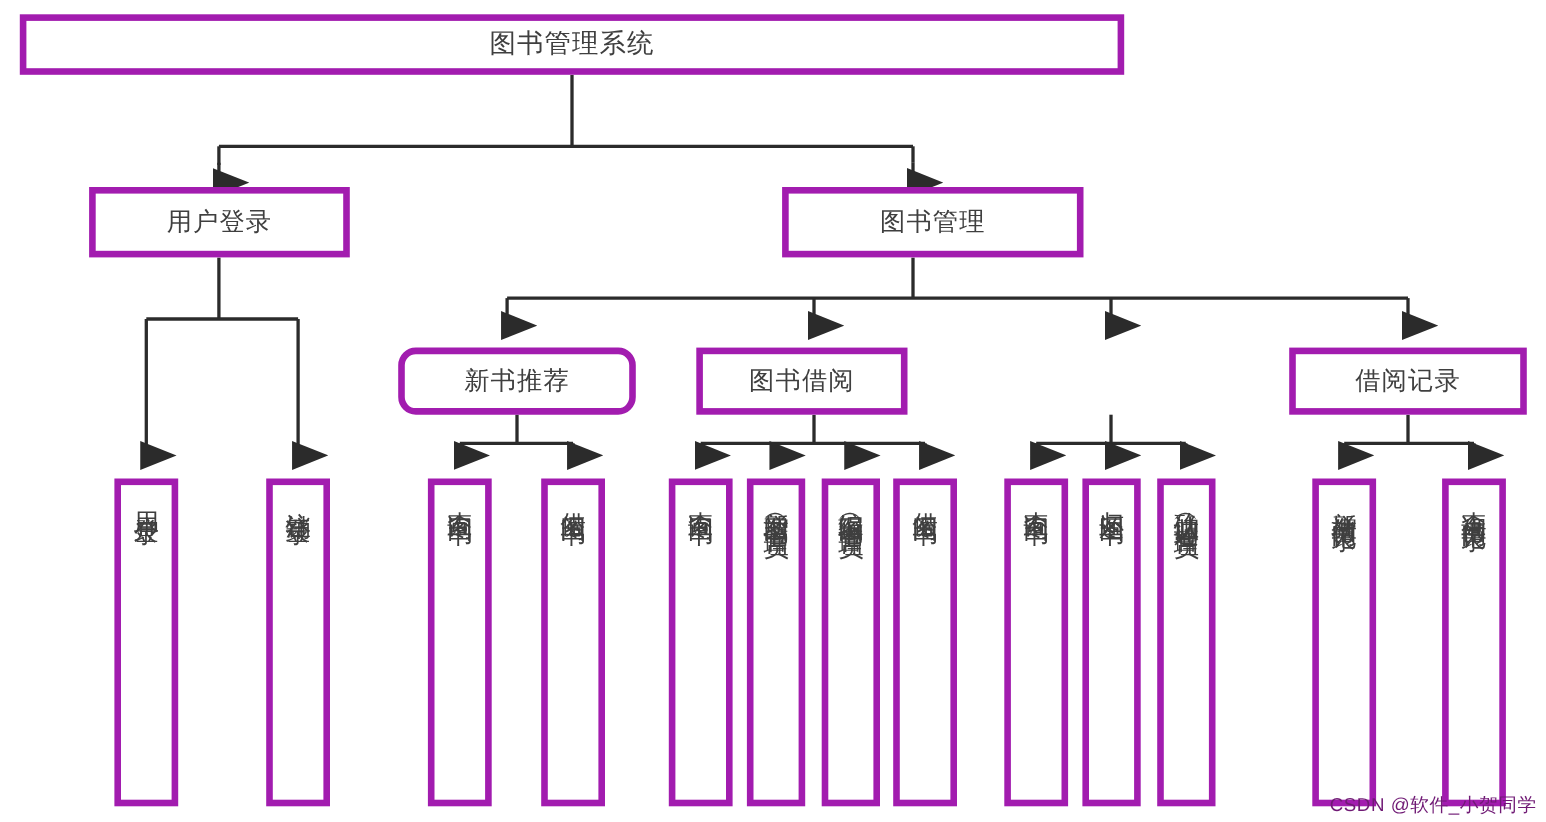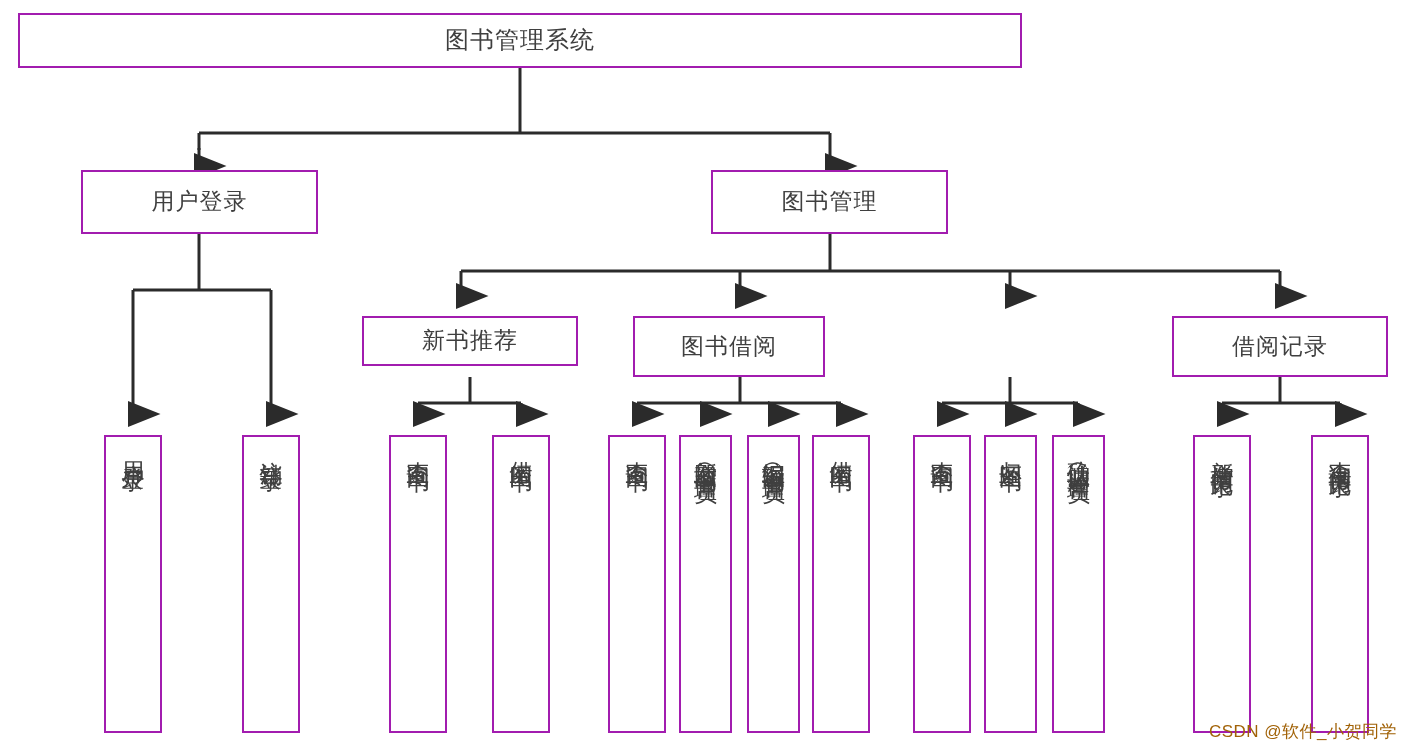--- a/index.html
+++ b/index.html
@@ -23,21 +23,21 @@
     left: 0;
     top: 0;
     width: 1405px;
     height: 747px;
     pointer-events: none;
   }
   .node {
     position: absolute;
     box-sizing: border-box;
     background: #ffffff;
-    border: 2px solid #a21caf;
+    border: 6px solid #a21caf;
     display: flex;
     align-items: center;
     justify-content: center;
     color: #3a3a3a;
     z-index: 2;
   }
   .node-label {
     display: block;
     text-align: center;
     color: #3f3f3f;
@@ -65,21 +65,21 @@
     font-size: 23px;
     letter-spacing: 3px;
     line-height: 1;
     white-space: nowrap;
   }
   .watermark {
     position: absolute;
     right: 8px;
     bottom: 4px;
     font-size: 17px;
-    color: #a16207;
+    color: #701a75;
     letter-spacing: 0.5px;
     z-index: 5;
     white-space: nowrap;
     font-family: "Liberation Sans", "DejaVu Sans", sans-serif;
   }
 </style>
 </head>
 <body>
 
 <div id="canvas">
@@ -139,25 +139,25 @@
   </svg>
 
   <div class="node root horiz" style="left:18px; top:13px; width:1004px; height:55px;">
     <span class="node-label">图书管理系统</span>
   </div>
 
   <div class="node horiz" style="left:81px; top:170px; width:237px; height:64px;">
     <span class="node-label">用户登录</span>
   </div>
 
-  <div class="node horiz" style="left:711px; top:170px; width:237px; height:64px;">
+  <div class="node horiz" style="left:711px; top:170px; width:274px; height:64px;">
     <span class="node-label">图书管理</span>
   </div>
 
-  <div class="node horiz" style="left:362px; top:316px; width:216px; height:50px;">
+  <div class="node horiz" style="left:362px; top:316px; width:216px; height:61px;border-radius:16px;">
     <span class="node-label">新书推荐</span>
   </div>
 
   <div class="node horiz" style="left:633px; top:316px; width:192px; height:61px;">
     <span class="node-label">图书借阅</span>
   </div>
 
 
   <div class="node horiz" style="left:1172px; top:316px; width:216px; height:61px;">
     <span class="node-label">借阅记录</span>

